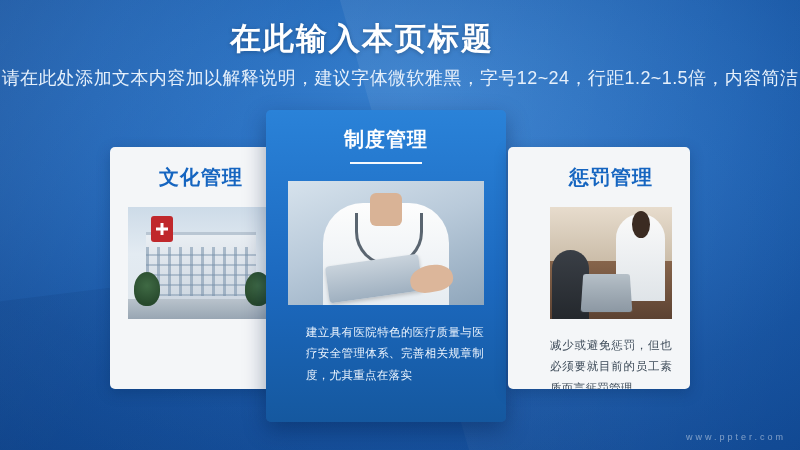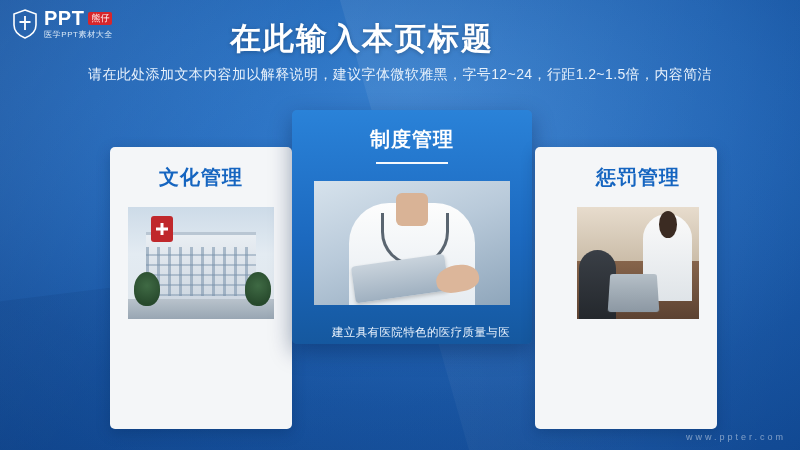--- a/index.html
+++ b/index.html
@@ -107,52 +107,52 @@
     letter-spacing: 2px;
     text-shadow: 0 1px 4px rgba(0,0,0,0.25);
   }
   .subtitle {
     position: absolute;
     top: 66px;
     left: 0;
     width: 800px;
     text-align: center;
     color: #e6f0fb;
-    font-size: 14px;
+    font-size: 18px;
     letter-spacing: 0.4px;
   }
 
   
   .cards {
     position: absolute;
     top: 110px;
     left: 0;
     width: 800px;
     height: 320px;
   }
   .card {
     position: absolute;
     border-radius: 5px;
     box-sizing: border-box;
     overflow: hidden;
   }
   .card-side {
     top: 37px;
     width: 182px;
-    height: 282px;
+    height: 242px;
     background: #f4f6f8;
     box-shadow: 0 4px 14px rgba(3,35,80,0.28);
   }
   .card-left { left: 110px; }
-  .card-right { left: 535px; padding-left: 24px; }
+  .card-right { left: 508px; padding-left: 24px; }
   .card-center {
-    left: 292px;
+    left: 266px;
     top: 0px;
     width: 240px;
-    height: 234px;
+    height: 312px;
     background: linear-gradient(180deg, #2a82d8 0%, #1c69bf 55%, #15589f 100%);
     box-shadow: 0 8px 22px rgba(2,28,70,0.40);
   }
 
   .card-title {
     text-align: center;
     font-weight: bold;
   }
   .card-side .card-title {
     color: #1565c0;
@@ -360,35 +360,20 @@
 </head>
 <body>
 
 <div class="slide">
 
   <div class="streak streak-1"></div>
   <div class="streak streak-2"></div>
   <div class="streak streak-3"></div>
   <div class="vignette"></div>
 
-  <div class="logo">
-    <div class="logo-shield">
-      <svg width="26" height="30" viewBox="0 0 26 30">
-        <path d="M13 1 L24 5 L24 16 C24 23 18 27 13 29 C8 27 2 23 2 16 L2 5 Z" fill="none" stroke="#ffffff" stroke-width="1.6"></path>
-        <path d="M13 7 L13 21 M7.5 13 L18.5 13" stroke="#ffffff" stroke-width="1.8" fill="none"></path>
-      </svg>
-    </div>
-    <div class="logo-text">
-      <div class="logo-main">
-        <span class="logo-ppt">PPT</span>
-        <span class="logo-badge">熊仔</span>
-      </div>
-      <div class="logo-sub">医学PPT素材大全</div>
-    </div>
-  </div>
 
   <div class="title">在此输入本页标题</div>
   <div class="subtitle">请在此处添加文本内容加以解释说明，建议字体微软雅黑，字号12~24，行距1.2~1.5倍，内容简洁</div>
 
   <div class="cards">
 
     <div class="card card-side card-left">
       <div class="card-title">文化管理</div>
       <div class="photo">
         <div class="ph-sky"></div>
@@ -417,19 +402,20 @@
     <div class="card card-side card-right">
       <div class="card-title">惩罚管理</div>
       <div class="photo">
         <div class="ph-desk-bg"></div>
         <div class="ph-wall"></div>
         <div class="ph-doc2"></div>
         <div class="ph-doc2head"></div>
         <div class="ph-person2"></div>
         <div class="ph-laptop"></div>
       </div>
+      <div class="card-body">减少或避免惩罚，但也必须要就目前的员工素质而言惩罚管理</div>
     </div>
 
   </div>
 
   <div class="footer-url">www.ppter.com</div>
 
 </div>
 
 </body></html>

